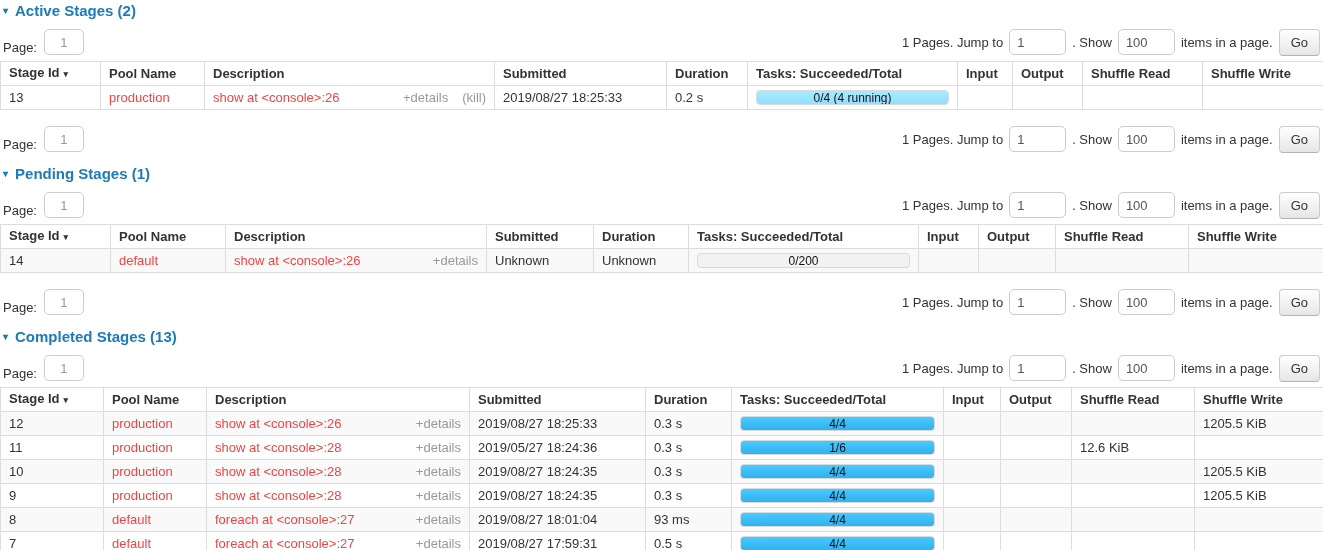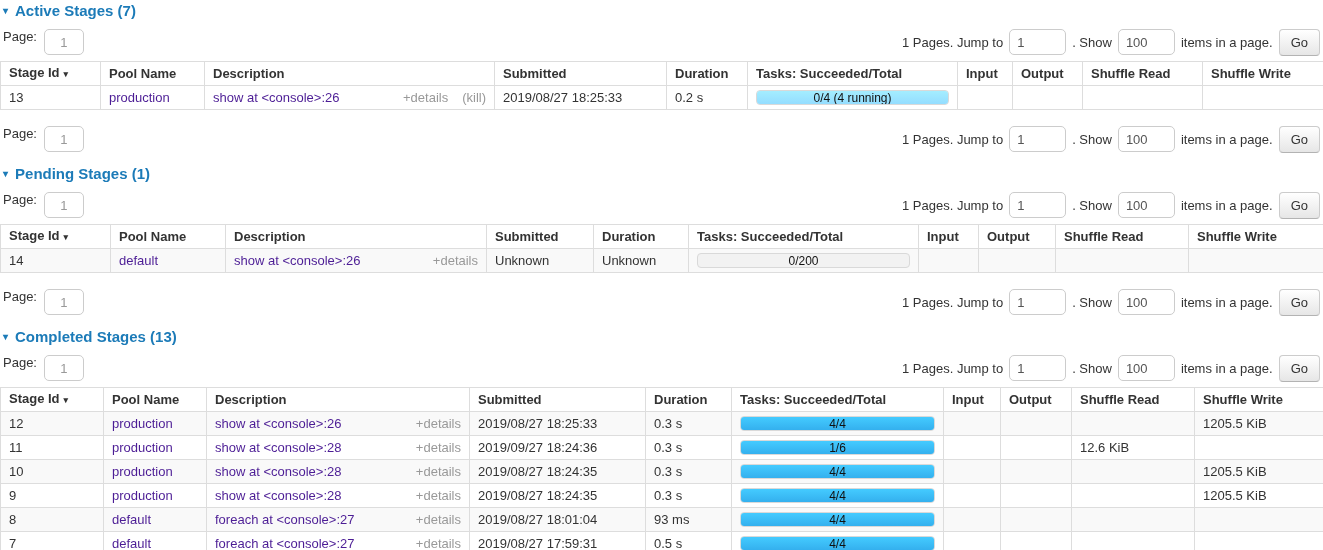--- a/index.html
+++ b/index.html
@@ -12,21 +12,21 @@
     display: flex; align-items: center; gap: 7px;
     color: #1c7bb8; font-weight: bold; font-size: 15px;
     margin: 12px 0 9px 3px; cursor: pointer;
   }
   .section:first-child .section-title { margin-top: 0; }
   .section-title .arr { font-size: 10px; line-height: 15px; }
   .pag-row {
     display: flex; justify-content: space-between; align-items: center;
     margin: 0 3px 5px 3px; height: 28px;
   }
-  .pag-left  { display: flex; align-items: flex-start; gap: 7px; }
+  .pag-left  { display: flex; align-items: flex-end; gap: 7px; }
   .pag-right { display: flex; align-items: center; gap: 6px; }
   input.pg, input.jmp {
     height: 26px; border: 1px solid #ccc; border-radius: 5px;
     font-family: "Liberation Sans", sans-serif; font-size: 13px; color: #777;
     background: #fff;
   }
   input.pg  { width: 40px; text-align: center; color: #999; }
   input.jmp { width: 57px; padding: 0 7px; color: #555; }
   button.go {
     height: 27px; padding: 0 11px; cursor: pointer;
@@ -38,21 +38,21 @@
     width: 1323px; table-layout: fixed; border-collapse: collapse;
     margin-bottom: 15px; background: #fff;
   }
   th, td {
     border: 1px solid #ddd; padding: 4px 8px; text-align: left;
     white-space: nowrap; overflow: hidden; line-height: 13px;
   }
   th { font-weight: bold; cursor: pointer; }
   th .sort { font-size: 9px; margin-left: 4px; }
   table.striped tbody tr:nth-child(odd) td { background: #f9f9f9; }
-  a.lnk { color: #4c1d95; text-decoration: none; cursor: pointer; text-align: right; }
+  a.lnk { color: #ef4444; text-decoration: none; cursor: pointer; text-align: right; }
   .muted { color: #999; }
   .desc-cell { display: flex; align-items: center; }
   .desc-cell .sp { flex: 1; }
   .desc-cell .muted { margin-left: 14px; }
   .progress {
     position: relative; height: 15px; border-radius: 4px;
     background: #f2f2f2; border: 1px solid #d9d9d9; overflow: hidden;
   }
   .progress .bar { position: absolute; left: 0; top: 0; bottom: 0; width: 100%; }
   .bar.running   { background: linear-gradient(#a4edff, #94ddff); }
@@ -62,21 +62,21 @@
     text-align: center; font-size: 12px; line-height: 15px; color: #111; border-radius: 6px;
   }
 </style>
 </head>
 <body>
 
 <div id="root">
     <div class="section">
       <div class="section-title">
         <span class="arr">▾</span>
-        <span>Active Stages (7)</span>
+        <span>Active Stages (2)</span>
       </div>
       <div class="pag-row">
         <div class="pag-left">
           <span>Page:</span>
           <input class="pg" value="1" style="">
         </div>
         <div class="pag-right">
           <span>1 Pages. Jump to</span>
           <input class="jmp" value="1" style="">
           <span>. Show</span>
@@ -313,21 +313,21 @@
           <tr>
             <td>11</td>
             <td><a class="lnk">production</a></td>
             <td>
               <div class="desc-cell">
                 <a class="lnk">show at &lt;console&gt;:28</a>
                 <span class="sp"></span>
                 <span class="muted">+details</span>
               </div>
             </td>
-            <td>2019/09/27 18:24:36</td>
+            <td>2019/05/27 18:24:36</td>
             <td>0.3 s</td>
             <td>
               <div class="progress">
                 <div class="bar completed"></div>
                 <span class="lbl">1/6</span>
               </div>
             </td>
             <td></td>
             <td></td>
             <td>12.6 KiB</td>

